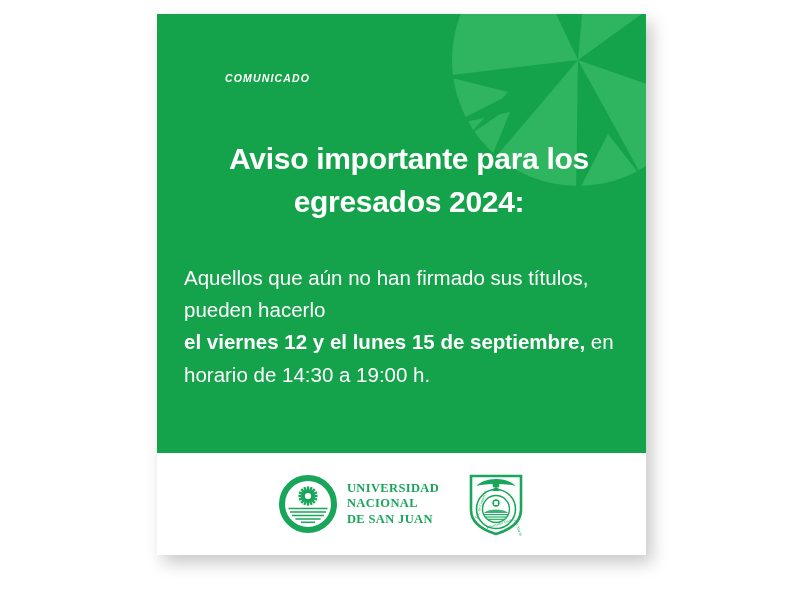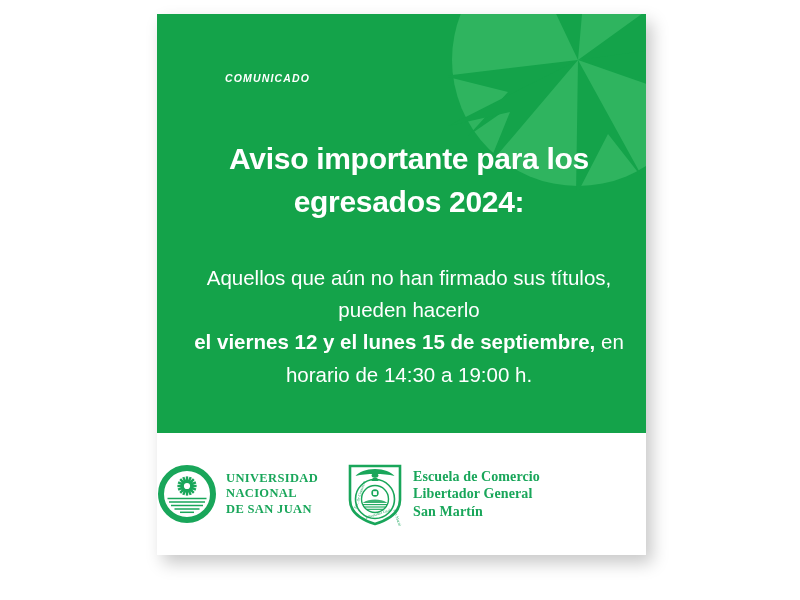--- a/index.html
+++ b/index.html
@@ -73,40 +73,41 @@
     letter-spacing: -0.3px;
     padding: 0 20px;
     box-sizing: border-box;
   }
 
   #body-copy {
     position: absolute;
     left: 0;
     right: 0;
     top: 248px;
-    text-align: center;
+    text-align: left;
     color: #ffffff;
     font-size: 20.5px;
     font-weight: normal;
     line-height: 1.57;
     padding: 0 12px;
     box-sizing: border-box;
   }
   #body-copy .strong { font-weight: bold; }
 
   
   #poster-footer {
     position: absolute;
     left: 0;
     right: 0;
     bottom: 0;
-    height: 122px;
+    height: 102px;
     background: #ffffff;
     display: flex;
     align-items: center;
+    justify-content: center;
     gap: 28px;
   }
 
   .logo-block {
     display: flex;
     align-items: center;
     gap: 9px;
   }
   .logo-mark { flex: 0 0 auto; display: block; }
   .logo-words {
@@ -216,19 +217,16 @@
           <line x1="17" y1="42.6" x2="41" y2="42.6"></line>
           <line x1="18.5" y1="45" x2="39.5" y2="45"></line>
           <line x1="21" y1="47.3" x2="37" y2="47.3"></line>
         </g>
         <g fill="#19a65a" font-family="'Liberation Serif', serif" font-size="4.1">
           <text transform="translate(10.5,47) rotate(-72)">Esc. de Comercio</text>
           <text transform="translate(20,57) rotate(-18)">Libertador Gral.</text>
           <text transform="translate(47,48) rotate(70)">San Martín</text>
         </g>
       </svg>
-      <div class="logo-words" id="escuela-words">Escuela de Comercio
-Libertador General
-San Martín</div>
     </div>
 
   </div>
 </div>
 
 </body></html>

